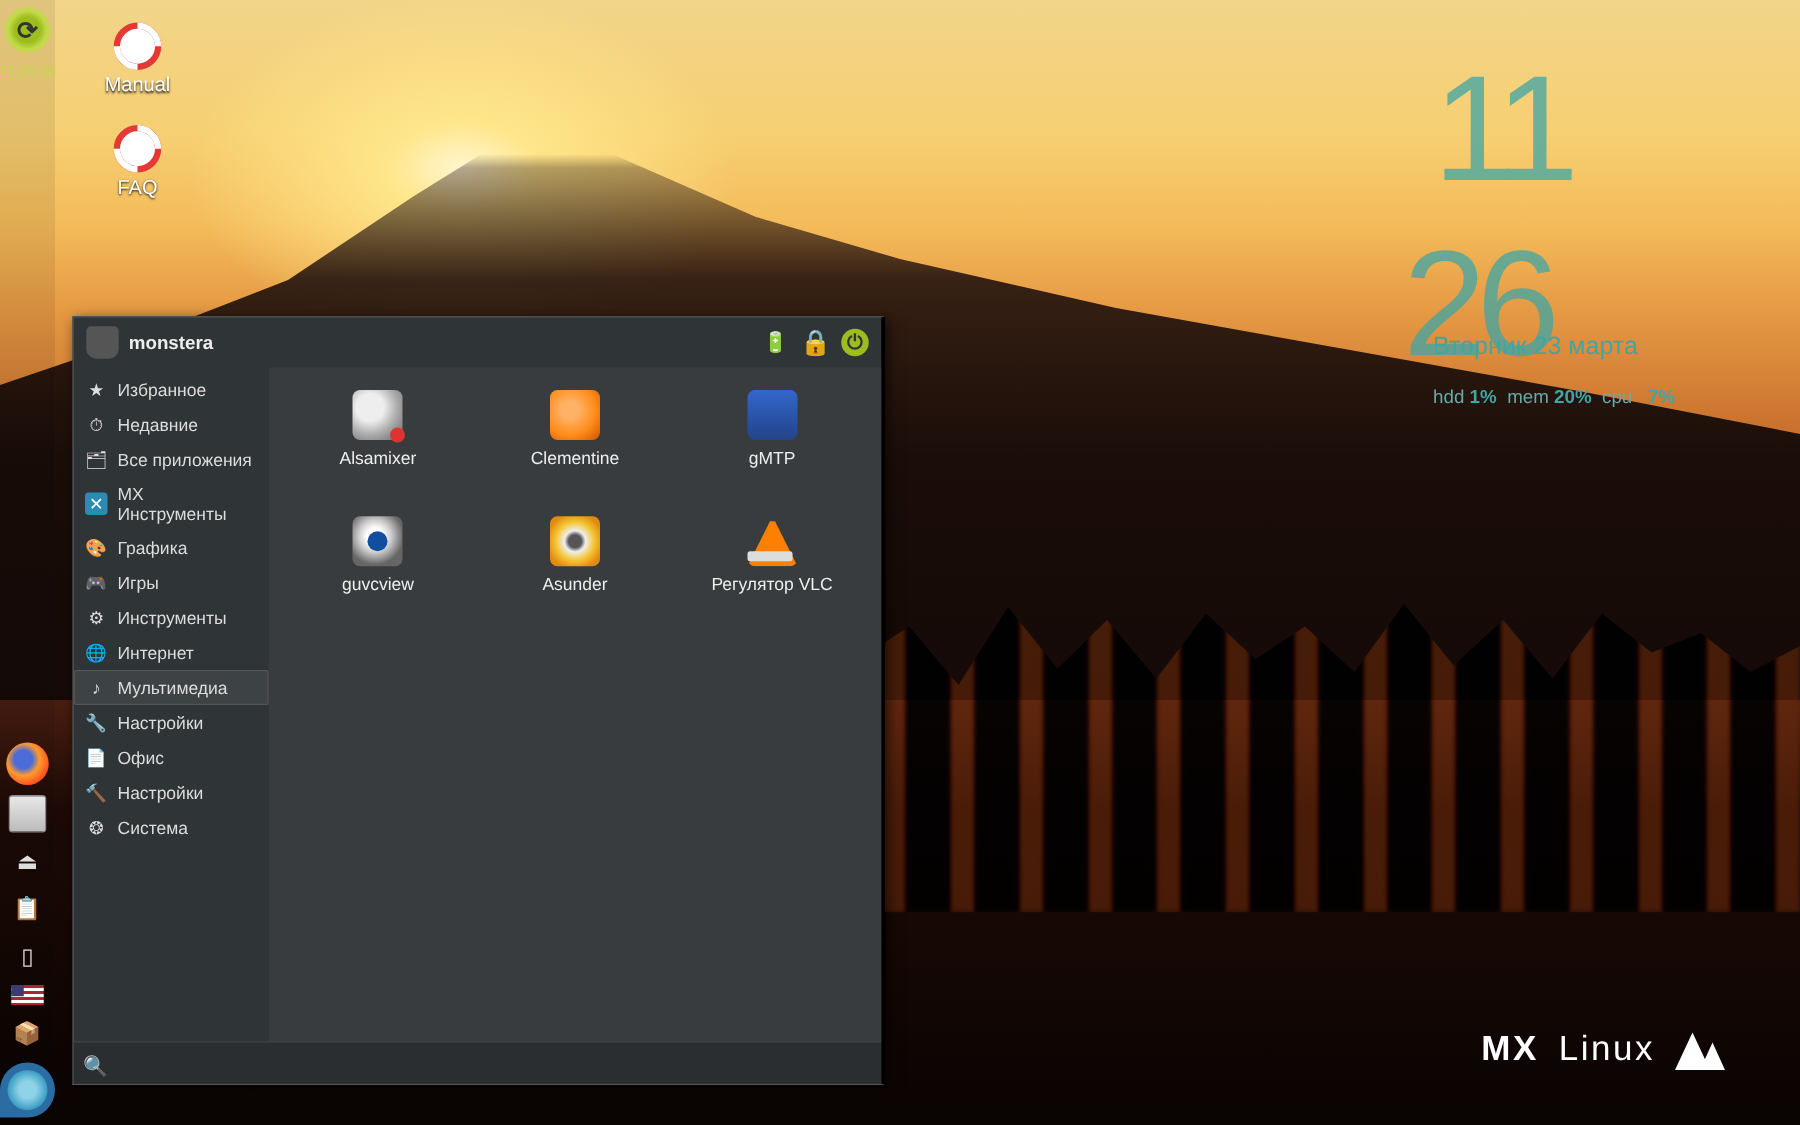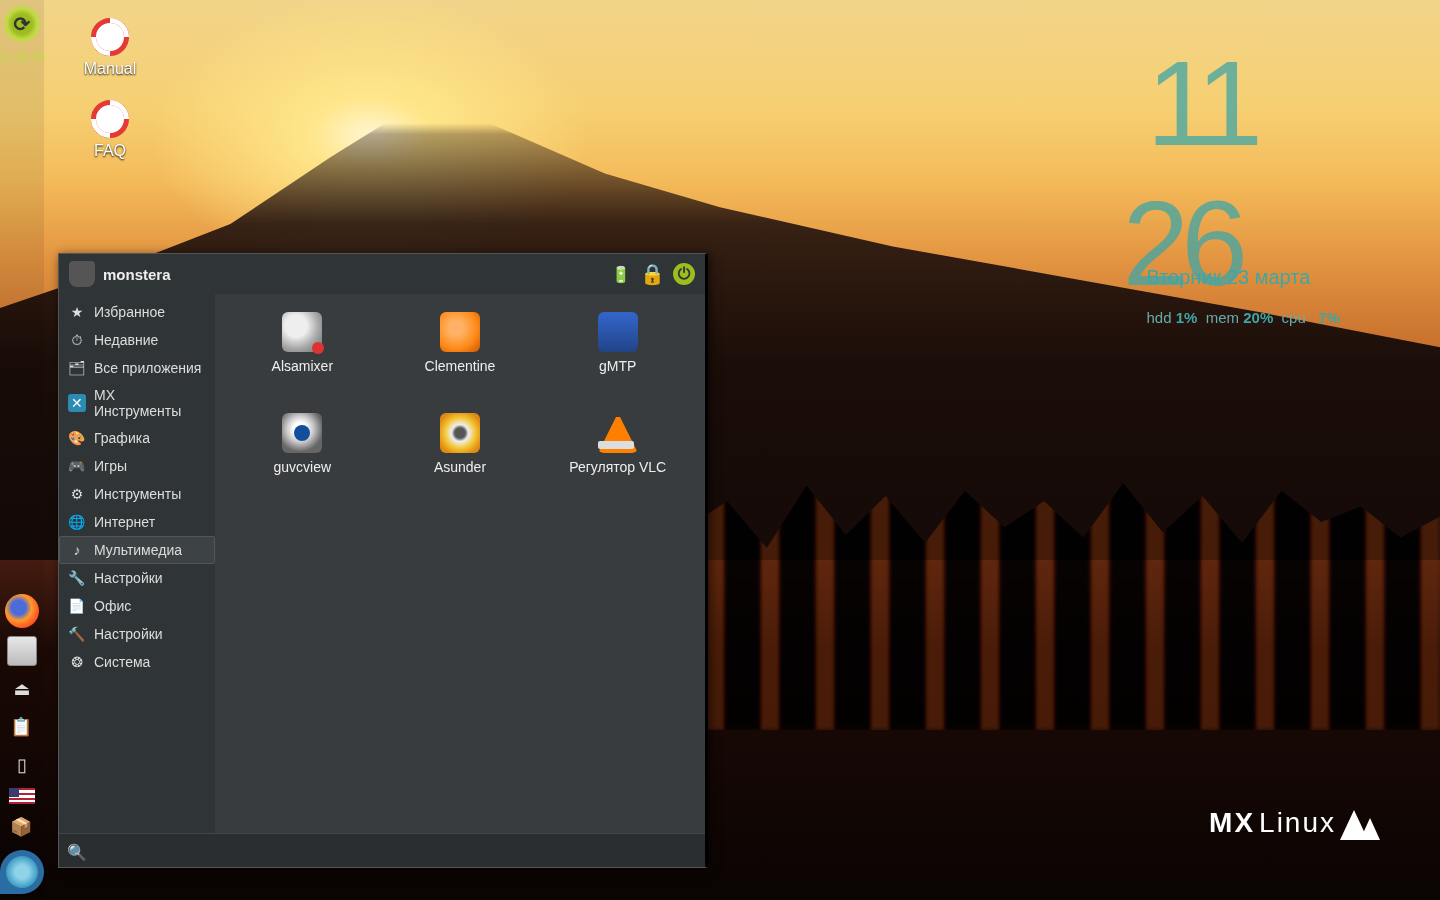--- a/index.html
+++ b/index.html
@@ -40,21 +40,21 @@
 
 
 .conky{position:absolute;right:100px;top:52px;color:#3fa6a6;z-index:2;text-align:left;font-family:sans-serif}
 .conky .big{font-size:120px;font-weight:200;line-height:.85;letter-spacing:-8px;opacity:.75}
 .conky .big .m{position:relative;top:38px;left:-24px}
 .conky .date{font-size:20px;margin-top:10px;color:#3fa6a6}
 .conky .stats{font-size:15px;margin-top:20px;color:#6aa}
 .conky .stats b{color:#3fa6a6;font-weight:600}
 
 
-.mxlogo{position:absolute;right:60px;bottom:60px;color:#fff;font-size:28px;font-weight:300;z-index:2;display:flex;align-items:center;gap:4px;letter-spacing:2px}
+.mxlogo{position:absolute;right:60px;bottom:44px;color:#fff;font-size:28px;font-weight:300;z-index:2;display:flex;align-items:center;gap:16px;letter-spacing:2px}
 .mxlogo b{font-weight:700}
 .mxlogo .sym{width:40px;height:34px;position:relative}
 .mxlogo .sym::before,.mxlogo .sym::after{content:"";position:absolute;border-style:solid}
 .mxlogo .sym::before{left:0;bottom:0;border-width:0 14px 30px 14px;border-color:transparent transparent #fff transparent}
 .mxlogo .sym::after{right:0;bottom:0;border-width:0 10px 22px 10px;border-color:transparent transparent #fff transparent}
 
 
 .menu{position:absolute;left:58px;top:253px;width:650px;height:615px;background:#2f3436;z-index:10;box-shadow:2px 2px 10px rgba(0,0,0,.6);display:flex;flex-direction:column;border:1px solid #555;border-right:3px solid #000}
 .menu-head{height:40px;display:flex;align-items:center;padding:0 10px;gap:8px}
 .menu-head .user{width:26px;height:26px;background:#555;border-radius:4px 4px 8px 8px}

